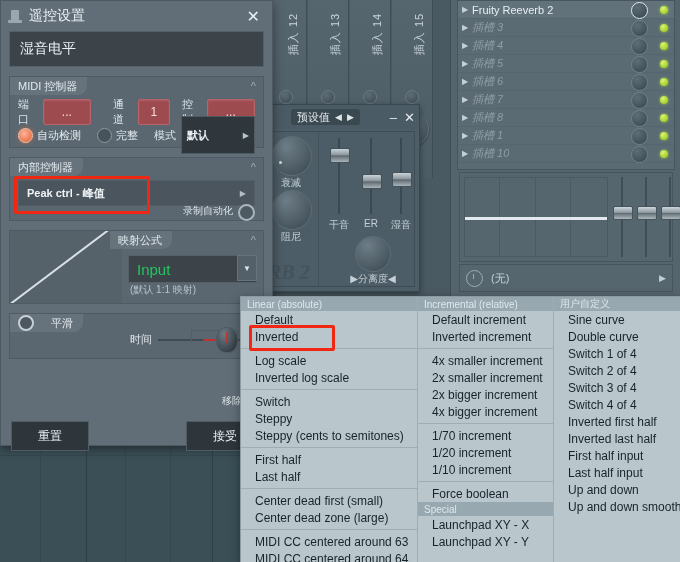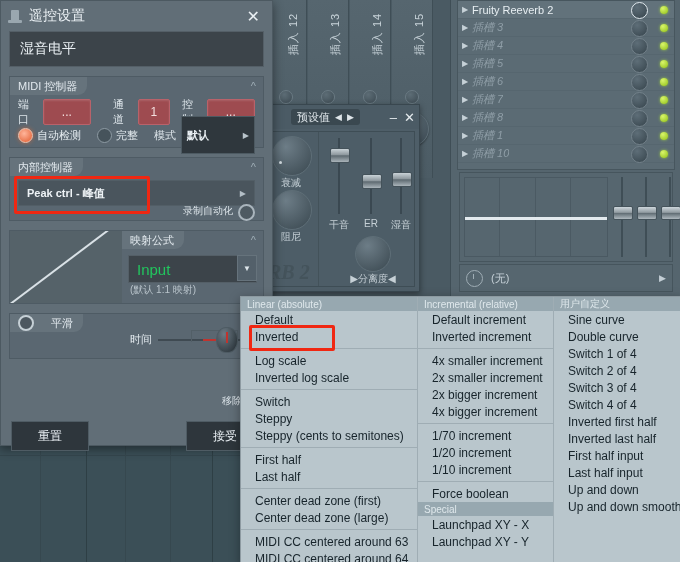--- a/index.html
+++ b/index.html
@@ -173,21 +173,21 @@
   #rec-auto .t{font-size:10px;color:#dbe3e8;}
   #rec-auto .c{width:13px;height:13px;border-radius:50%;border:2px solid #aab5bd;
     background:#4e5a62;}
 
   
   #map-panel{height:72px;}
   #map-graph{position:absolute;left:0;top:0;width:112px;height:72px;
     background:#556269;overflow:hidden;}
   #map-graph .diag{position:absolute;left:-10px;bottom:-10px;width:150px;height:2px;
     background:#d9e1e6;transform:rotate(-37deg);transform-origin:left bottom;}
-  #map-tab{left:112px;}
+  #map-tab{left:100px;}
   #map-input{position:absolute;left:118px;top:24px;right:6px;height:26px;
     background:#3c444a;border:1px solid #545f67;display:flex;align-items:center;
     padding:0 8px;justify-content:space-between;}
   #map-input .v{font-size:15px;color:#22c55e;}
   #map-dd{width:18px;height:24px;background:#53606a;border:1px solid #66737c;
     display:flex;align-items:center;justify-content:center;font-size:8px;color:#dde5ea;}
   #map-sub{position:absolute;left:120px;top:52px;font-size:10px;color:#b9c4cb;}
 
   
   #sm-panel{height:44px;}
@@ -522,21 +522,21 @@
     <div class="mitem">Log scale</div>
     <div class="mitem">Inverted log scale</div>
     <div class="msep"></div>
     <div class="mitem">Switch</div>
     <div class="mitem">Steppy</div>
     <div class="mitem">Steppy (cents to semitones)</div>
     <div class="msep"></div>
     <div class="mitem">First half</div>
     <div class="mitem">Last half</div>
     <div class="msep"></div>
-    <div class="mitem">Center dead zone (first)</div>
+    <div class="mitem">Center dead first (small)</div>
     <div class="mitem">Center dead zone (large)</div>
     <div class="msep"></div>
     <div class="mitem">MIDI CC centered around 63</div>
     <div class="mitem">MIDI CC centered around 64</div>
     <div id="inv-hl"></div>
   </div>
 
   <div class="mcol" id="mcol2">
     <div class="mhead">
       <span>Incremental (relative)</span>

